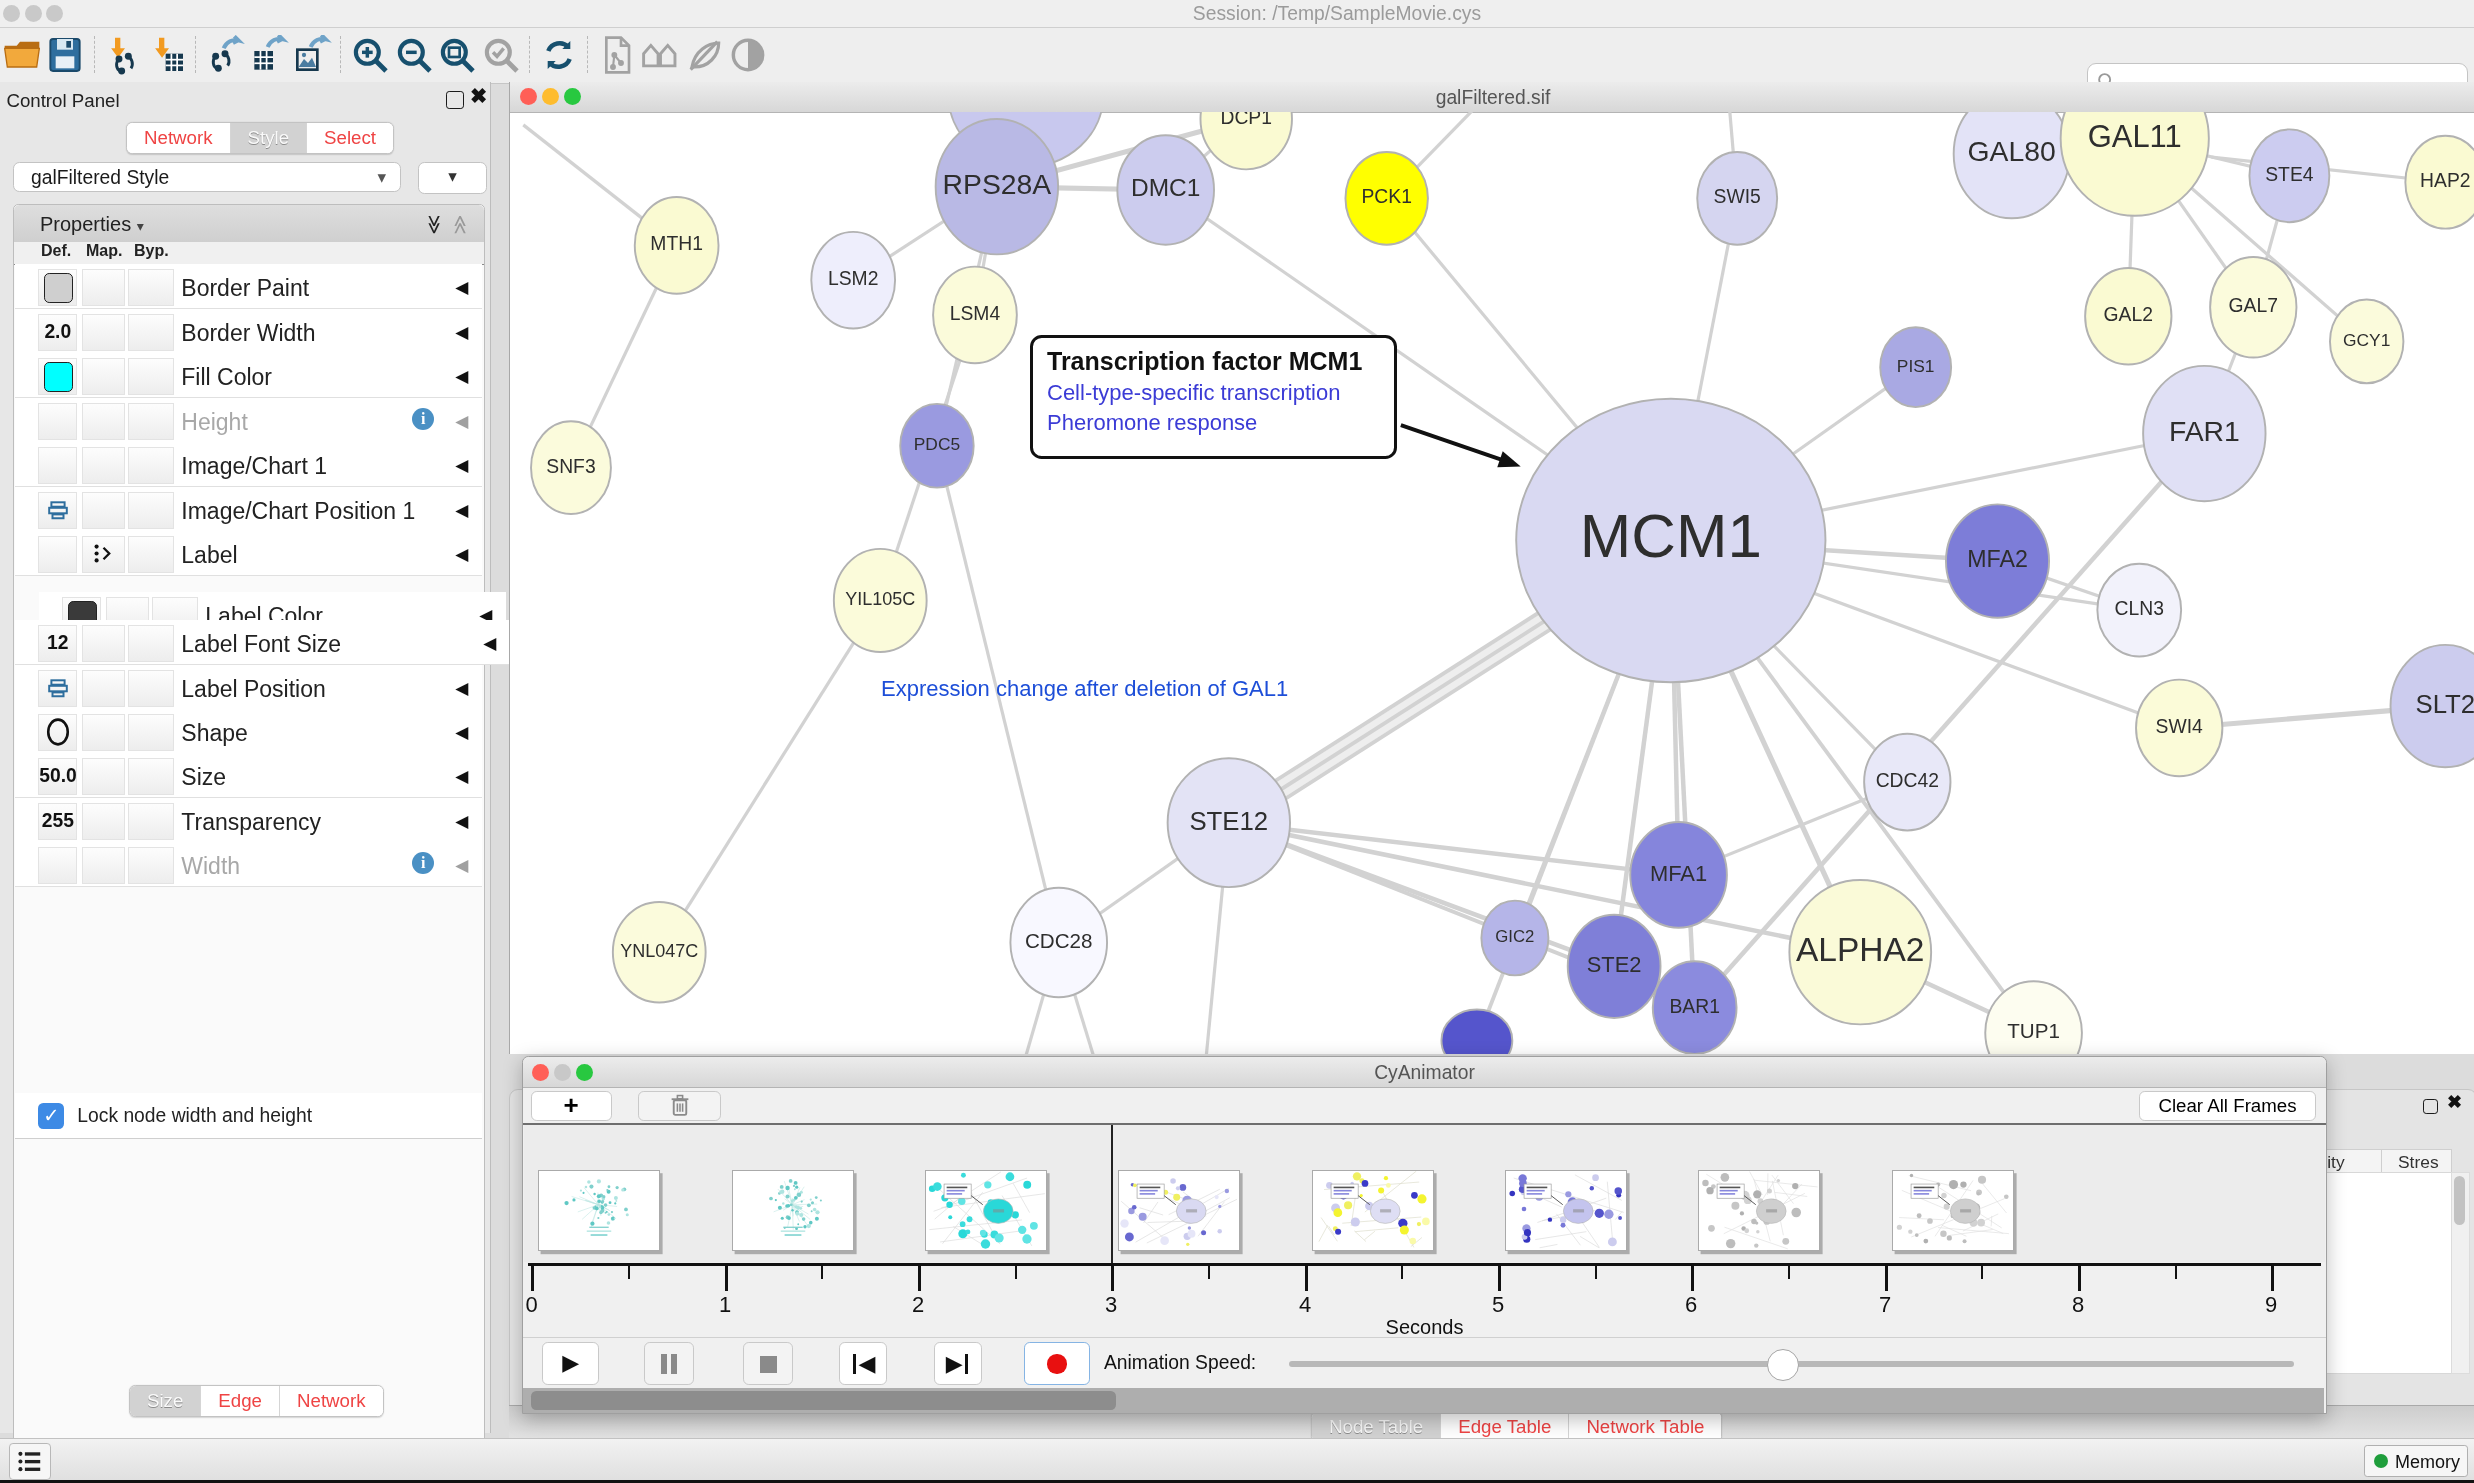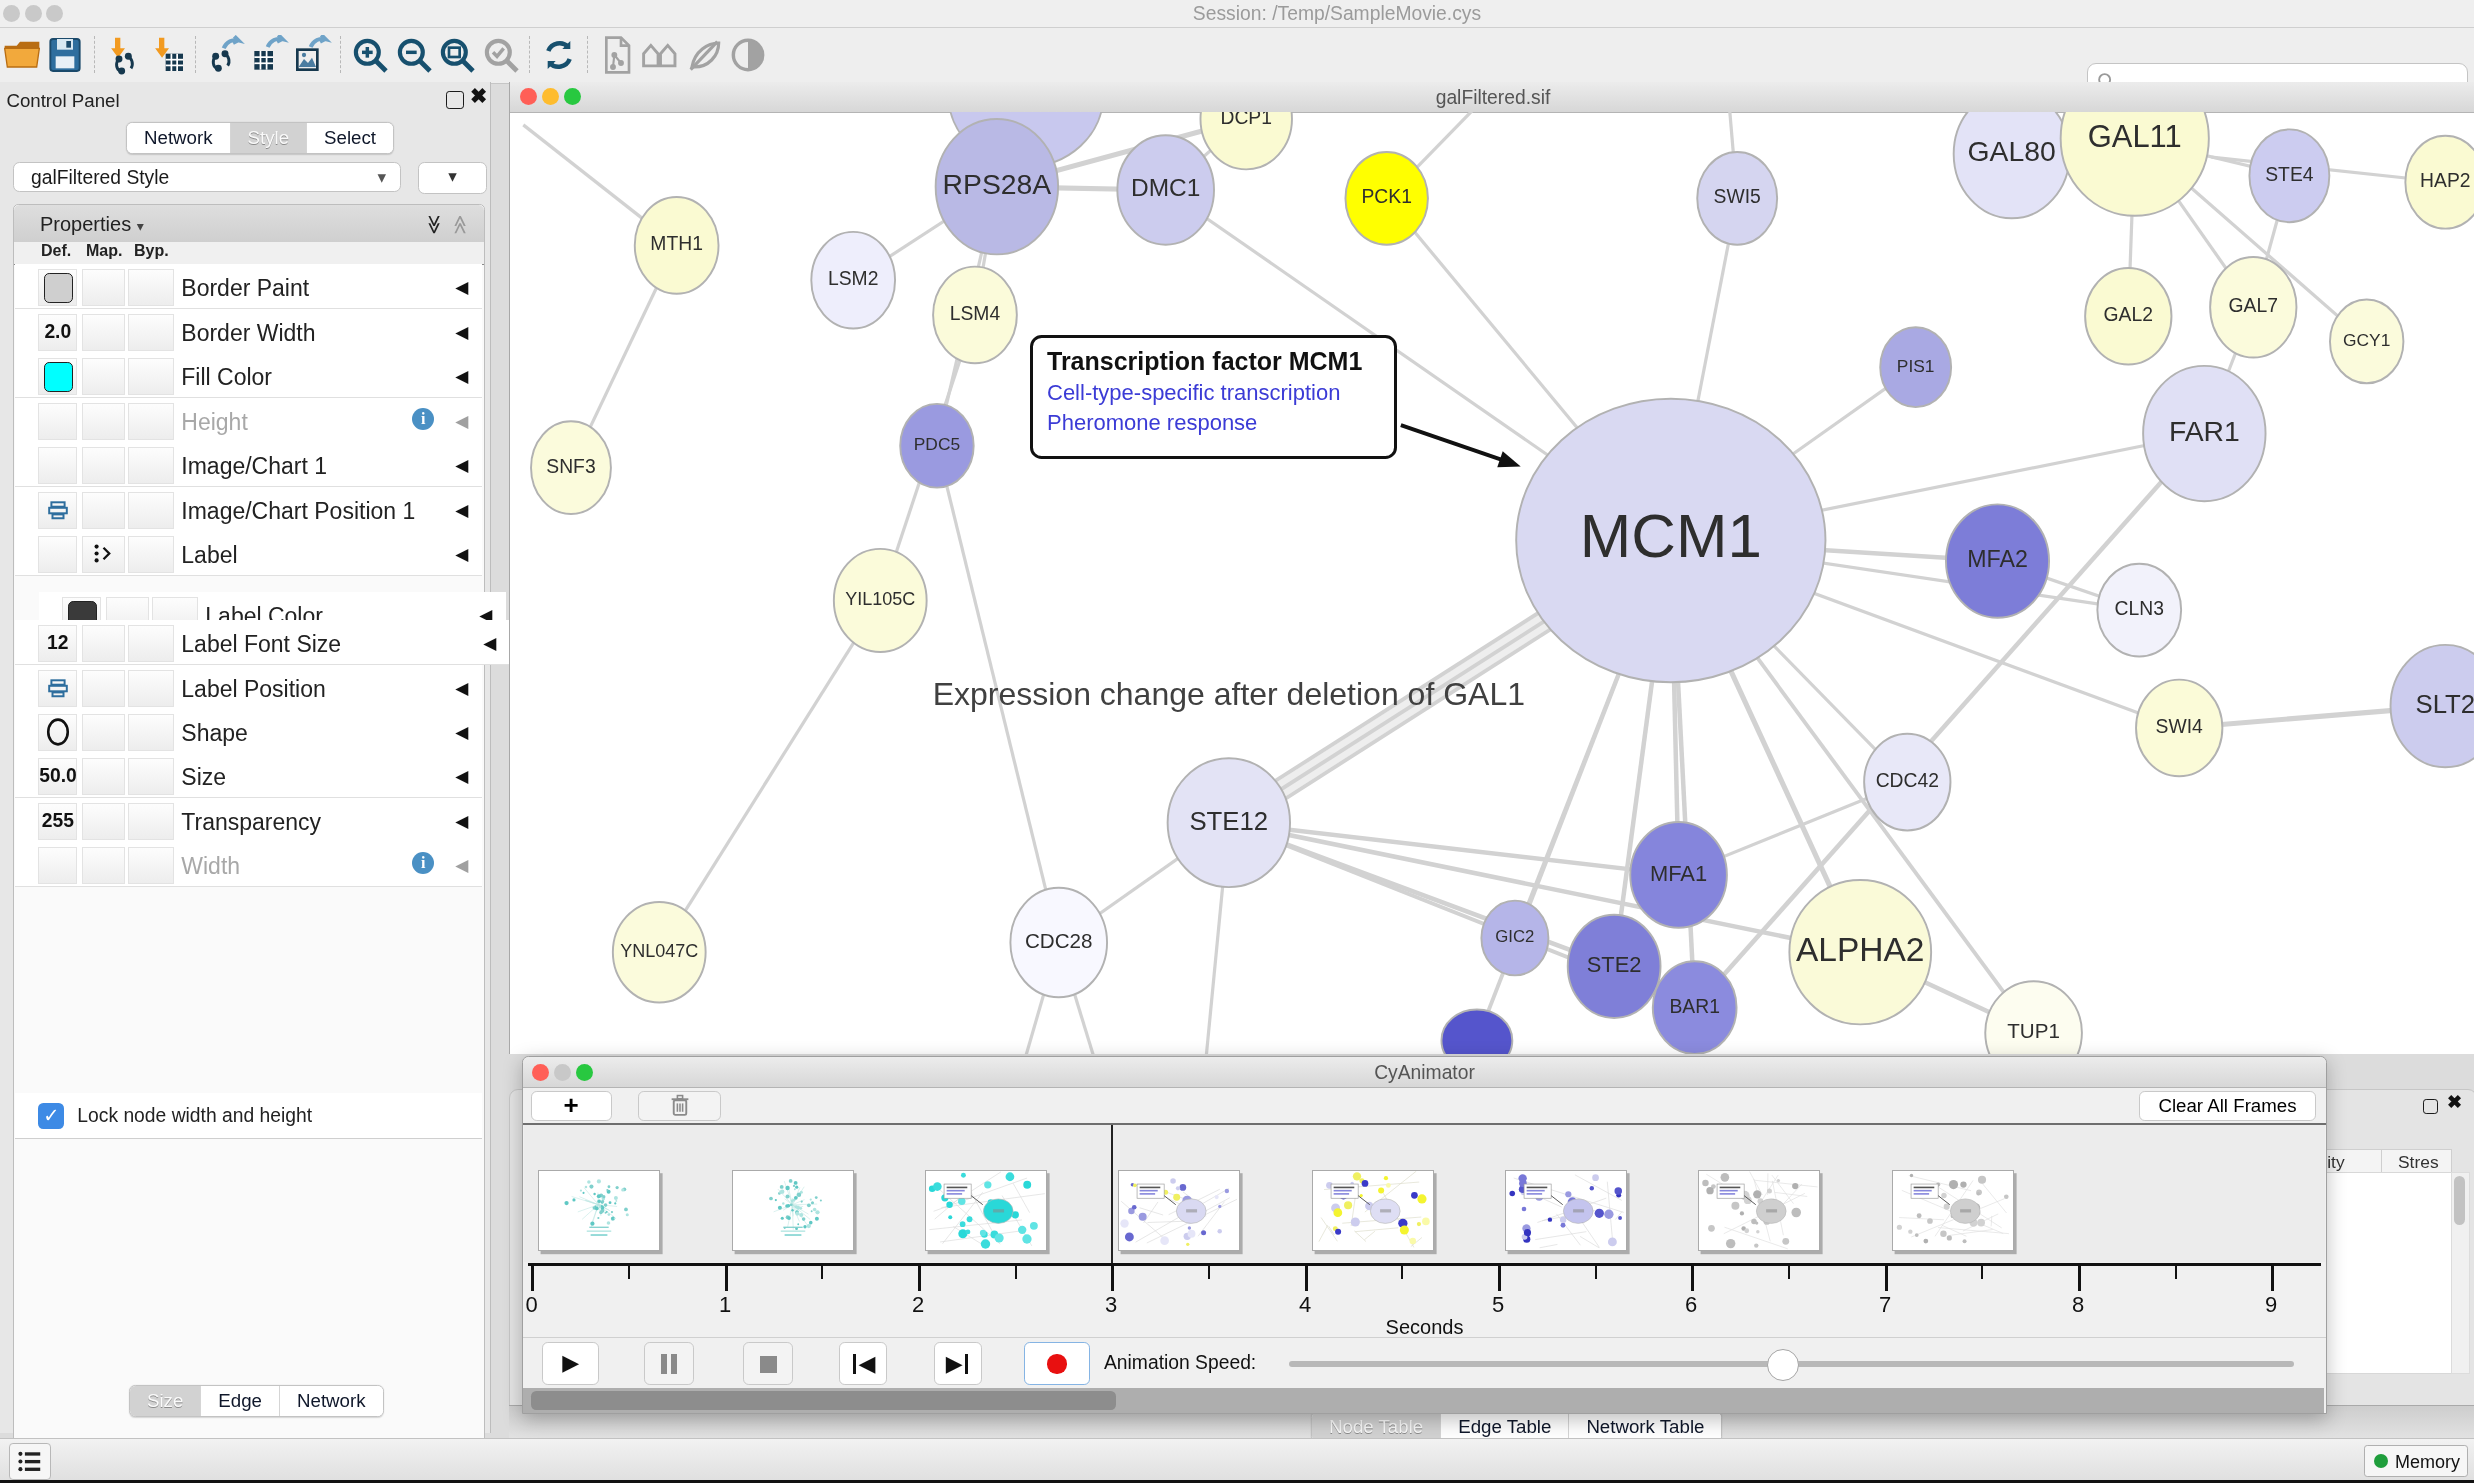--- a/index.html
+++ b/index.html
@@ -13,21 +13,21 @@
   .tbtn{display:inline-flex;align-items:center;justify-content:center;width:41px;height:41px;margin:6.4px 1.3px 0 1.3px;vertical-align:top;}
   .tsep{display:inline-block;width:0.6px;height:37px;margin:8.4px 6.4px 0 6.4px;border-left:0.6px dashed #b8b8b8;vertical-align:top;}
   #search-box{left:2087px;top:35px;width:379px;height:32px;background:#fff;border:0.6px solid #c4c4c4;border-radius:9px;}
   #search-box svg{position:absolute;left:7.7px;top:7px;}
   
   #control-panel{left:0;top:82px;width:490px;height:1351px;background:#e7e7e7;border-right:0.6px solid #bdbdbd;}
   #cp-title{left:6.4px;top:7.7px;font-size:18.7px;color:#222;}
   .win-float{width:15.5px;height:15.5px;border:1.9px solid #1a1a1a;border-radius:3.2px;}
   .win-close{font-size:20.6px;color:#111;font-weight:bold;line-height:15.5px;}
   .seg-group{display:flex;border:0.6px solid #c3c3c3;border-radius:6.4px;overflow:hidden;background:#fff;box-shadow:0 0.6px 1.3px rgba(0,0,0,.15);}
-  .seg{padding:0 17px;height:30px;line-height:30px;font-size:18.7px;color:#0f172a;border-left:0.6px solid #d5d5d5;background:#fff;text-align:center;}
+  .seg{padding:0 17px;height:30px;line-height:30px;font-size:18.7px;color:#ef4444;border-left:0.6px solid #d5d5d5;background:#fff;text-align:center;}
   .seg:first-child{border-left:none;}
   .seg.sel{background:#d2d2d2;color:#fafafa;text-shadow:0 0.6px 0.6px #8a8a8a;}
   #style-select{left:13px;top:80px;width:388px;height:30px;background:#fff;border:0.6px solid #c3c3c3;border-radius:6.4px;font-size:19.3px;color:#1a1a1a;line-height:30px;padding-left:17px;box-sizing:border-box;}
   #style-select .caret{position:absolute;right:14px;top:0;color:#555;font-size:17px;}
   #style-menu-btn{left:418px;top:80px;width:67px;height:30px;background:#fff;border:0.6px solid #c3c3c3;border-radius:6.4px;text-align:center;font-size:17px;color:#333;line-height:28px;}
   #props-box{left:13px;top:122px;width:470px;height:1258px;background:#fafafa;border:0.6px solid #bdbdbd;border-radius:5.2px;}
   #props-header{left:0;top:0;width:100%;height:37px;background:linear-gradient(#dedede,#cfcfcf);border-bottom:0.6px solid #bdbdbd;border-radius:5.2px 5.2px 0 0;}
   #props-title{left:26px;top:7.7px;font-size:20px;color:#222;}
   .chev{font-size:19.3px;color:#222;display:inline-block;transform:rotate(90deg);}
   .chev.dim{color:#999;}
@@ -48,21 +48,21 @@
   #lock-check{position:absolute;left:23px;top:9.7px;width:26px;height:26px;background:#3d8ae5;border-radius:5.2px;color:#fff;font-size:19.3px;text-align:center;line-height:26px;}
   #lock-label{position:absolute;left:62px;top:11.6px;font-size:19.3px;color:#222;}
   
   #net-window{left:509px;top:82px;width:1966px;height:972px;background:#fff;border-left:0.6px solid #a8a8a8;}
   .win-titlebar{left:0;top:0;width:100%;height:30px;background:linear-gradient(#ececec,#d7d7d7);border-bottom:0.6px solid #b4b4b4;}
   .win-title{width:100%;text-align:center;font-size:19.3px;color:#555;top:4.5px;position:absolute;}
   #net-canvas{left:0;top:30px;width:1966px;height:942px;}
   #annot-box{left:520px;top:253px;width:367px;height:124px;background:#fff;border:3.2px solid #111;border-radius:11.6px;box-sizing:border-box;padding:9px 0 0 14px;}
   #annot-title{font-size:25px;font-weight:bold;color:#111;}
   .annot-link{font-size:22px;color:#3b3bd6;margin-top:3.9px;}
-  #annot-free-text{left:371px;top:594px;width:644px;text-align:right;font-size:32px;color:#404040;}
+  #annot-free-text{left:371px;top:594px;width:644px;text-align:left;font-size:22px;color:#1d4ed8;}
   
   #south-panel{left:509px;top:1089px;width:1966px;height:351px;background:#e4e4e4;border-radius:9px 9px 0 0;border:0.6px solid #c6c6c6;}
   #tbl-head{left:1811px;top:59px;width:129px;height:23px;background:#f4f4f4;border:0.6px solid #cfcfcf;font-size:17.4px;color:#333;}
   #tbl-body{left:1811px;top:82px;width:129px;height:200px;background:#fff;border:0.6px solid #d8d8d8;overflow:hidden;}
   .tbl-val{position:absolute;right:81px;width:64px;text-align:left;font-size:15px;color:#111;}
   #tbl-scroll{left:1941px;top:82px;width:17px;height:200px;background:#f0f0f0;border:0.6px solid #dcdcdc;}
   #tbl-thumb{left:1.9px;top:2.6px;width:11.6px;height:49px;background:#c2c2c2;border-radius:5.8px;}
   #south-tabs-strip{left:509px;top:1405px;width:1966px;height:34px;background:linear-gradient(#cdcdcd,#e3e3e3);border-top:0.6px solid #a9a9a9;}
   
   #animator{left:522px;top:1056px;width:1803px;height:356px;background:#f0f0f0;border:0.6px solid #9f9f9f;border-radius:6.4px 6.4px 0 0;box-shadow:0 5.2px 19.3px rgba(0,0,0,.25);}

